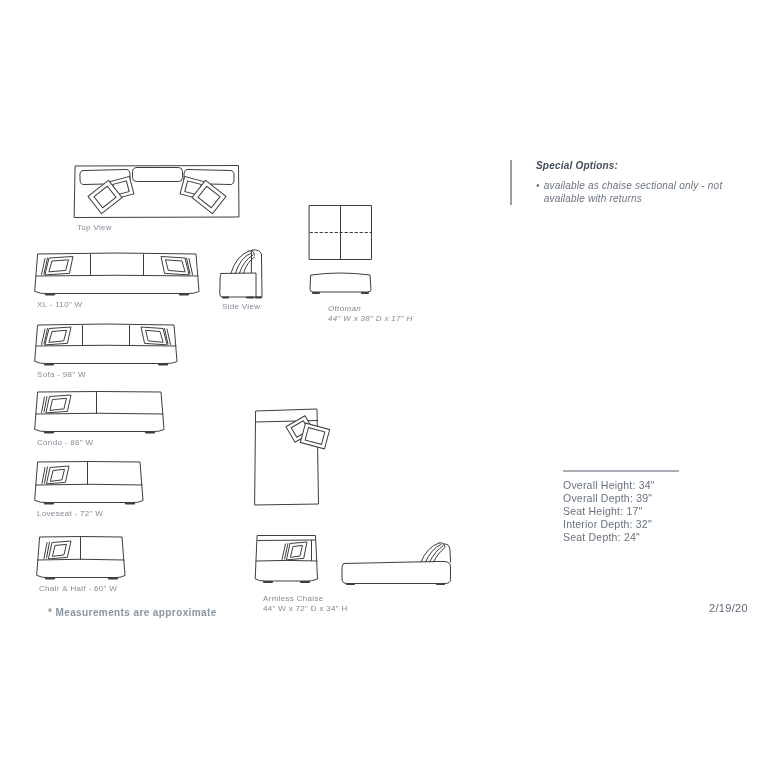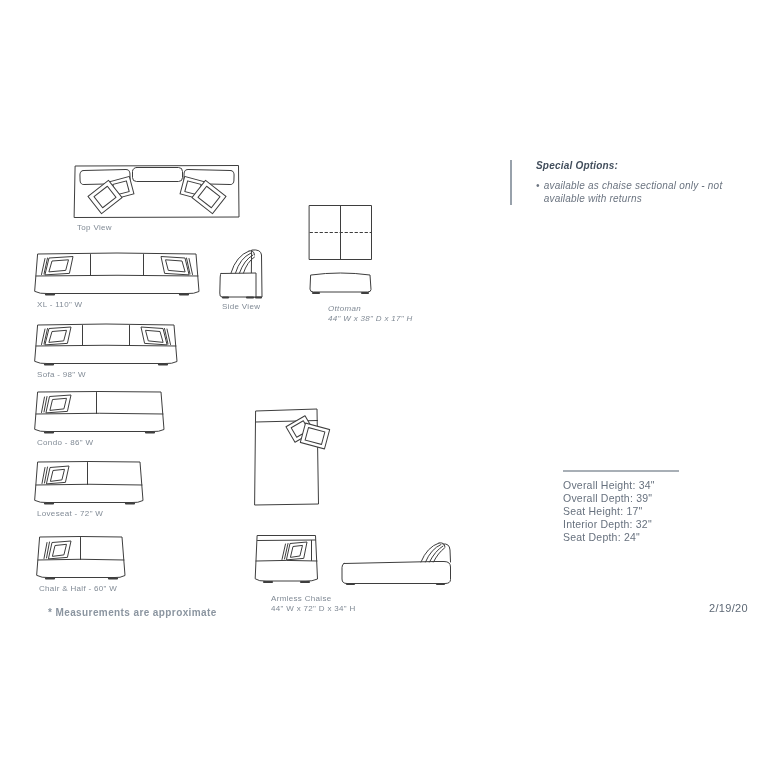--- a/index.html
+++ b/index.html
@@ -213,21 +213,21 @@
       <path d="M103,6 Q109.5,5 110,12 L110.5,24"></path>
       <path d="M81,24 Q87,9 99,5"></path>
       <path d="M85.5,24 Q91,11 101,6.5"></path>
       <path d="M89.5,24 Q95,13 103,8"></path>
       <path d="M93.5,24 Q98,15 104.5,10"></path>
       <path d="M99,5 Q104.5,3.8 105,9"></path>
       <path d="M4,25.5 L95,23.5 L104,23.5 Q110.5,23.5 110.5,29 L110.5,41.5 Q110.5,45.5 105,45.5 L7,45.5 Q2,45.5 2,41 L2,29.5 Q2,26 4,25.5 Z"></path>
       <path class="ft" d="M7,46 h7"></path>
         <path class="ft" d="M97,46 h7"></path>
     </svg>
-    <div class="fig-label" style="position:absolute; left:16px; top:193px; margin-left:2px;"><span>Armless Chaise</span><br><span>44" W x 72" D x 34" H</span></div>
+    <div class="fig-label" style="position:absolute; left:8px; top:193px; margin-left:2px;"><span>Armless Chaise</span><br><span>44" W x 72" D x 34" H</span></div>
   </div>
 
   <div class="special">
     <div class="special-heading">Special Options:</div>
     <div class="special-bullet">
       <span>•</span>
       <span>available as chaise sectional only - not available with returns</span>
     </div>
   </div>
 

